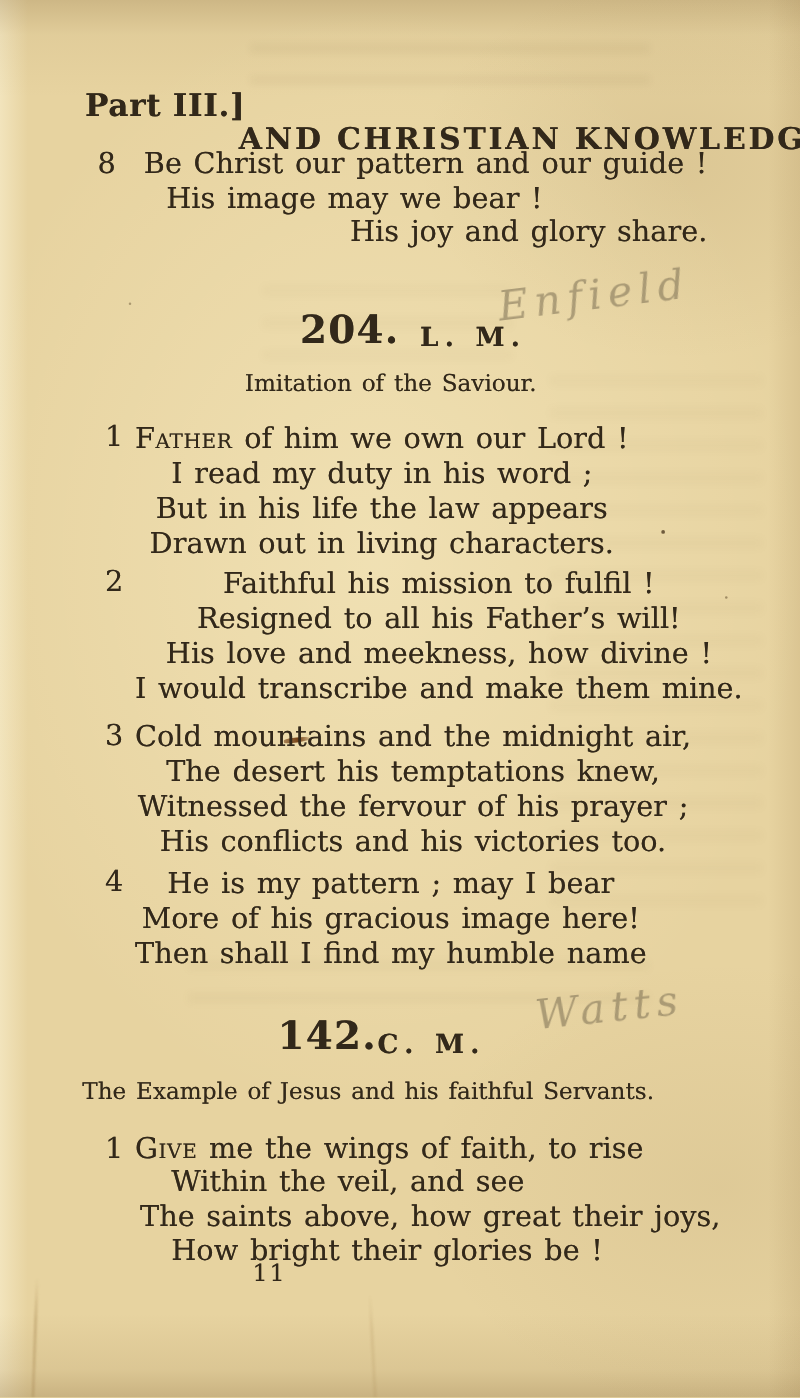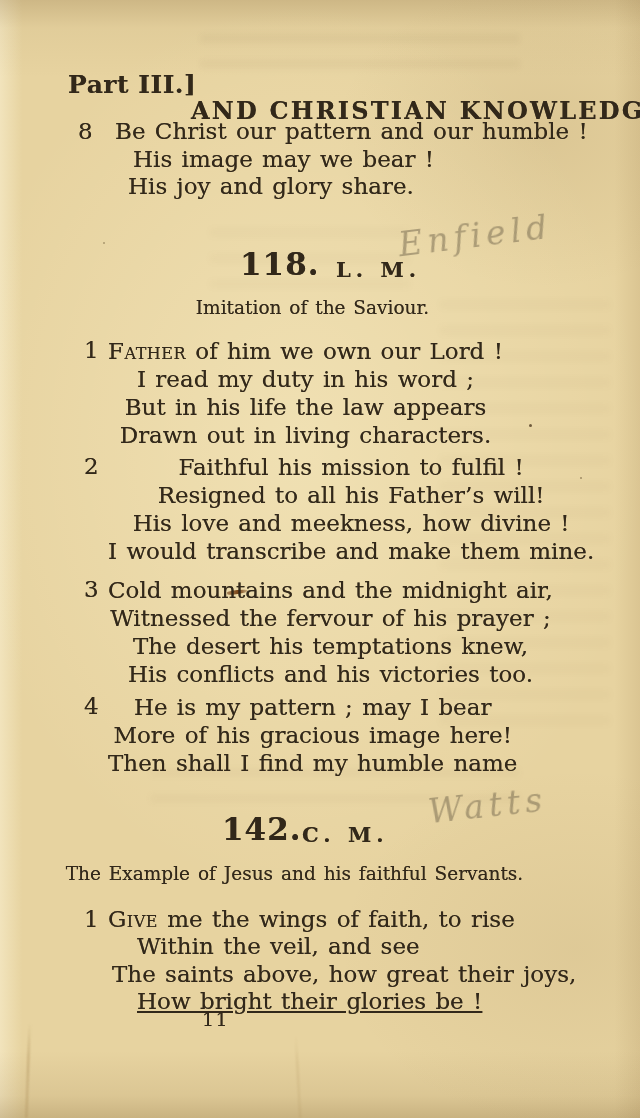--- a/index.html
+++ b/index.html
@@ -79,35 +79,35 @@
   }
 
   .verse { position: absolute; font-size: 23px; }
   .verse .vnum { position: absolute; left: 0; top: 0; }
   .verse .vline { line-height: 27.5px; word-spacing: 2px; }
 
   .v8   { left: 78px; top: 118px; }
   .v8 .l1 { margin-left: 37px; }
   .v8 .l2 { margin-left: 55px; }
   .v8 .l3 { margin-left: 27px; }
-  .v8 .l4 { margin-left: 50px; }
+  .v8 .l4 { margin-left: 50px; text-align: right; }
 
   .v141 { left: 84px; }
   .v141 .vline { margin-left: 24px; line-height: 28px; text-align: center; }
   .v141.vs1 { top: 337px; }
   .v141.vs2 { top: 453px; }
   .v141.vs3 { top: 576px; }
   .v141.vs4 { top: 693px; }
 
   .v142 { left: 84px; top: 906px; }
   .v142 .vline { line-height: 27.3px; }
   .v142 .l1 { margin-left: 24px; }
   .v142 .l2 { margin-left: 53px; }
   .v142 .l3 { margin-left: 28px; }
-  .v142 .l4 { margin-left: 53px; text-decoration: underline; }
+  .v142 .l4 { margin-left: 53px; }
 
   .sc { font-variant: small-caps; letter-spacing: 0.5px; }
 
   .hymn-number {
     position: absolute;
     font-size: 31px; font-weight: 700; letter-spacing: 1px;
   }
   .hymn-meter {
     position: absolute;
     font-size: 21px; font-weight: 700; letter-spacing: 5px;
@@ -157,26 +157,26 @@
 <div class="speck" style="left:529px;top:424px;width:3px;height:3px;"></div>
 <div class="speck" style="left:580px;top:477px;width:2px;height:2px;opacity:.6;"></div>
 <div class="speck" style="left:103px;top:242px;width:2px;height:2px;opacity:.5;"></div>
 <div class="ink-smudge"></div>
 
 <div class="print header-part">Part III.]</div>
 <div class="print header-title">AND CHRISTIAN KNOWLEDGE.</div>
 
 <div class="print verse v8">
   <span class="vnum">8</span>
-  <div class="vline l1">Be Christ our pattern and our humble !</div>
+  <div class="vline l1">Be Christ our pattern and our guide !</div>
   <div class="vline l2">His image may we bear !</div>
   <div class="vline l4">His joy and glory share.</div>
 </div>
 
-<div class="print hymn-number n141">118.</div>
+<div class="print hymn-number n141">204.</div>
 <div class="print hymn-meter m141">L. M.</div>
 <div class="handwriting hw-enfield">Enfield</div>
 <div class="print subtitle s141">Imitation of the Saviour.</div>
 
 <div class="print verse v141 vs1">
   <span class="vnum">1</span>
   <div class="vline"><span class="sc">Father</span><span> of him we own our Lord !</span></div>
   <div class="vline">I read my duty in his word ;</div>
   <div class="vline">But in his life the law appears</div>
   <div class="vline">Drawn out in living characters.</div>
@@ -186,22 +186,22 @@
   <span class="vnum">2</span>
   <div class="vline">Faithful his mission to fulfil !</div>
   <div class="vline">Resigned to all his Father’s will!</div>
   <div class="vline">His love and meekness, how divine !</div>
   <div class="vline">I would transcribe and make them mine.</div>
 </div>
 
 <div class="print verse v141 vs3">
   <span class="vnum">3</span>
   <div class="vline">Cold mountains and the midnight air,</div>
+  <div class="vline">The desert his temptations knew,</div>
   <div class="vline">Witnessed the fervour of his prayer ;</div>
-  <div class="vline">The desert his temptations knew,</div>
   <div class="vline">His conflicts and his victories too.</div>
 </div>
 
 <div class="print verse v141 vs4">
   <span class="vnum">4</span>
   <div class="vline">He is my pattern ; may I bear</div>
   <div class="vline">More of his gracious image here!</div>
   <div class="vline">Then shall I find my humble name</div>
 </div>
 

